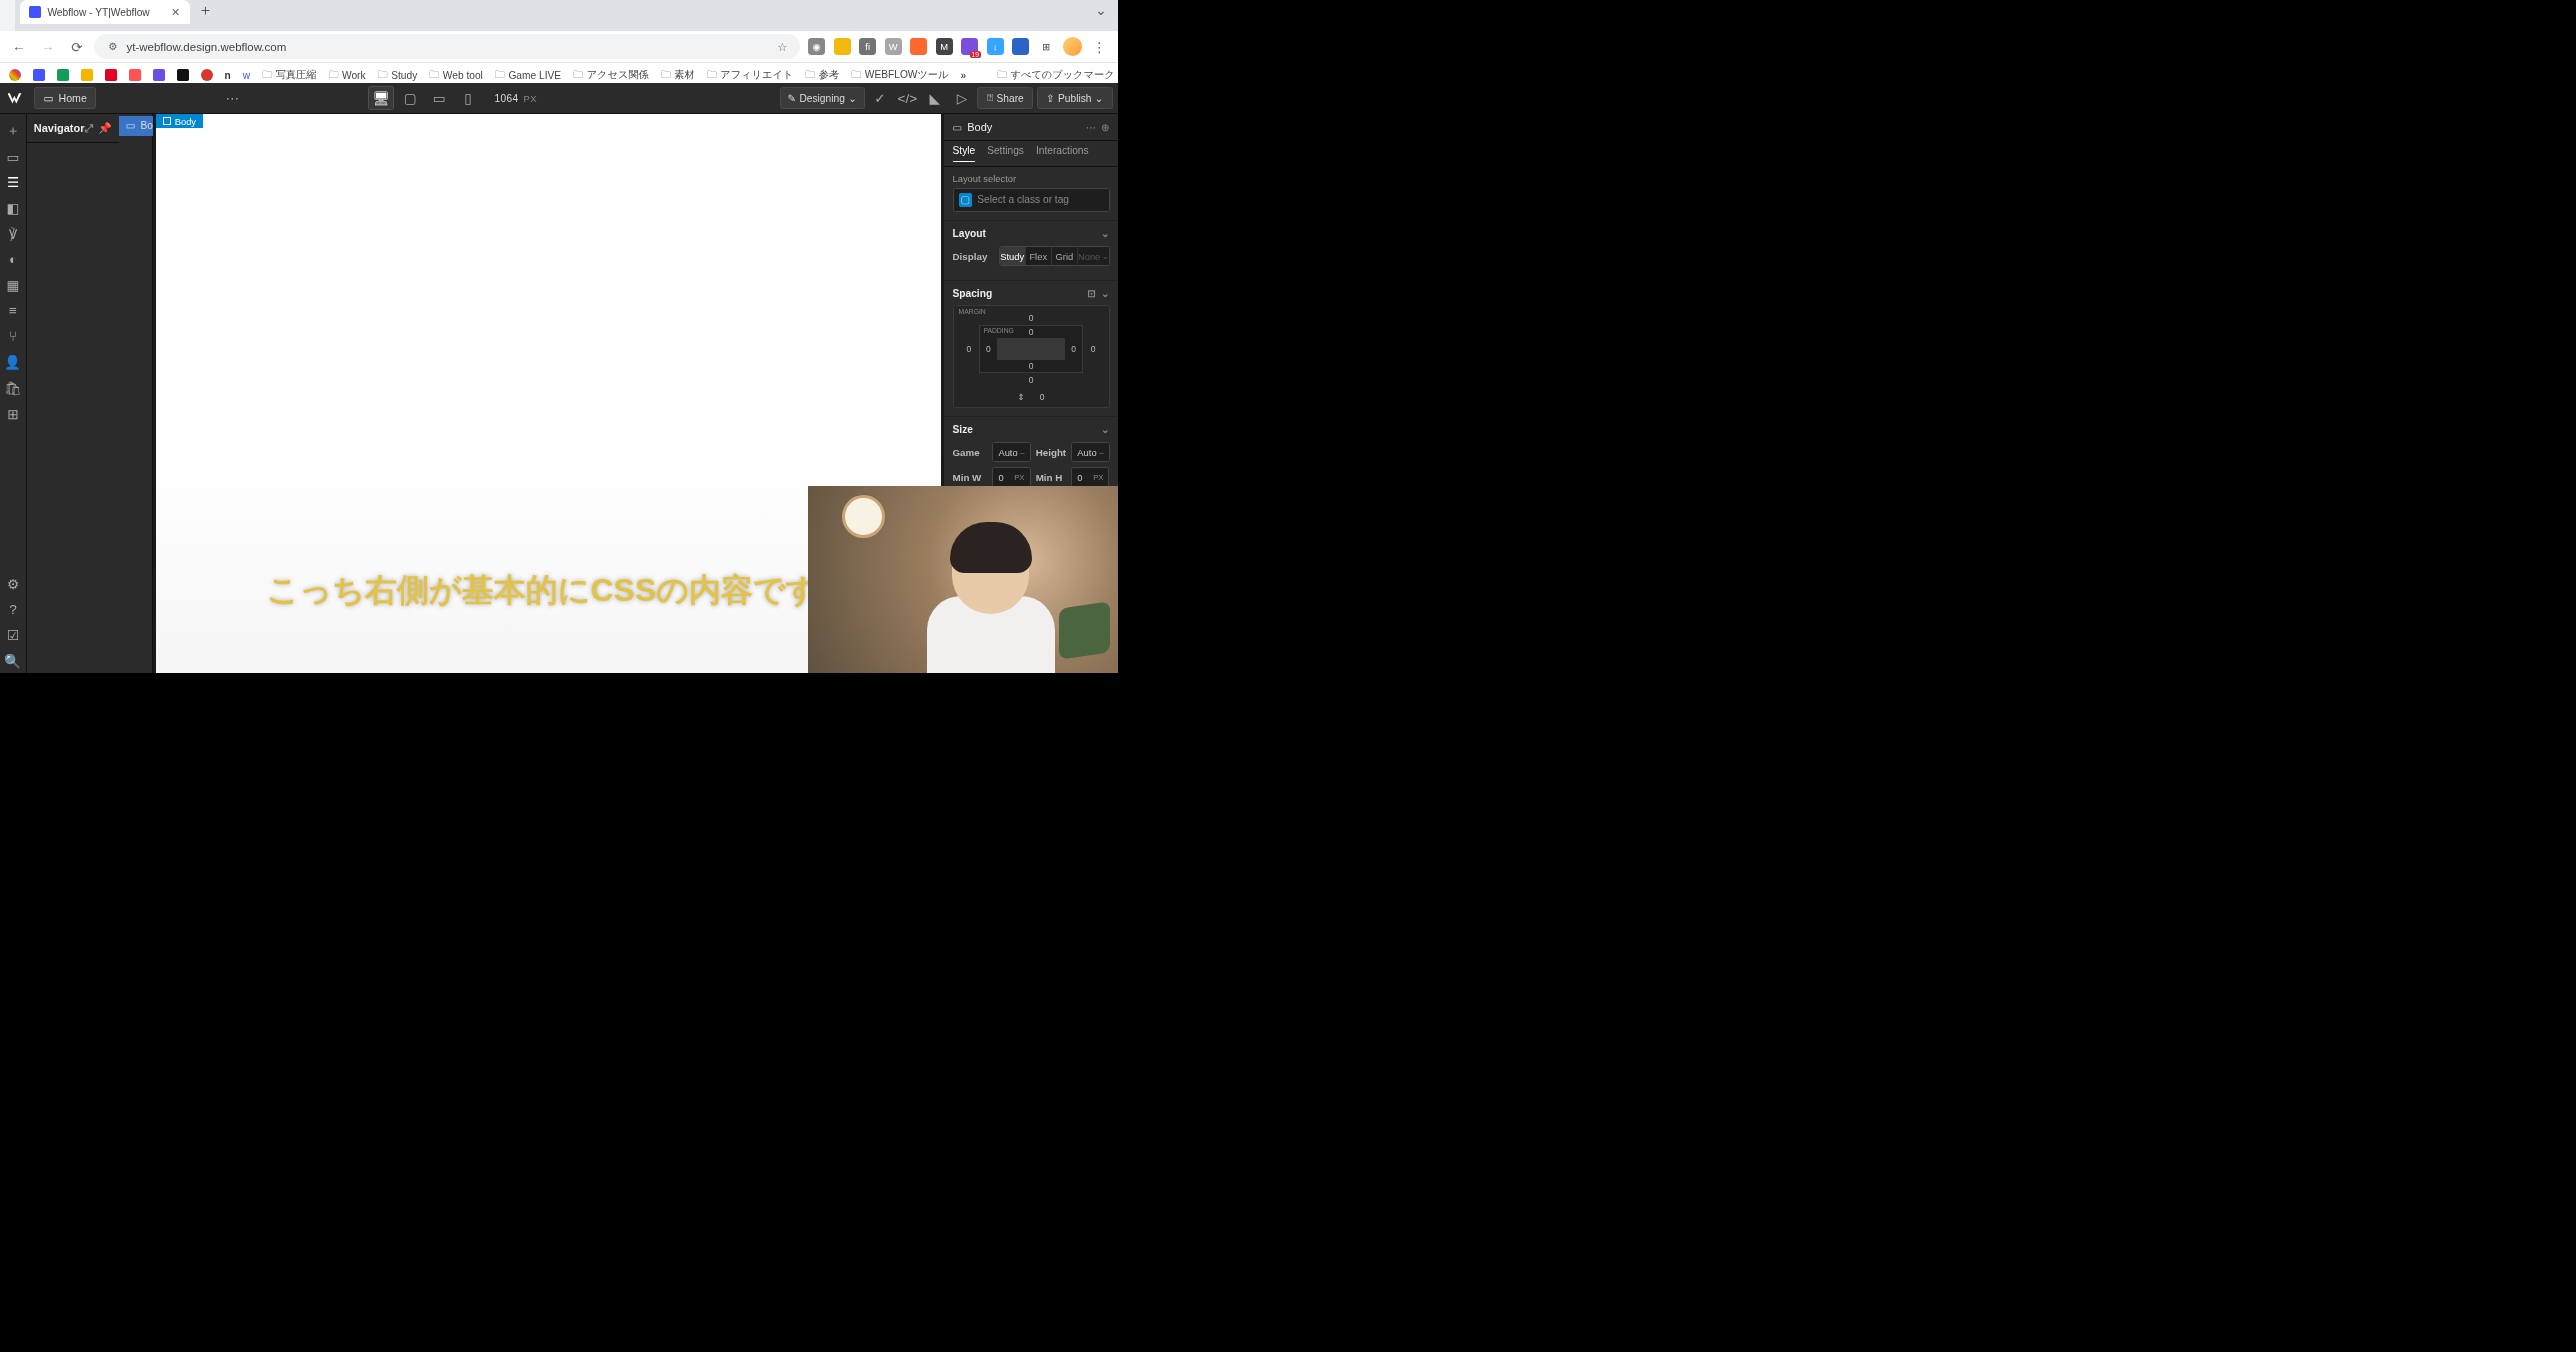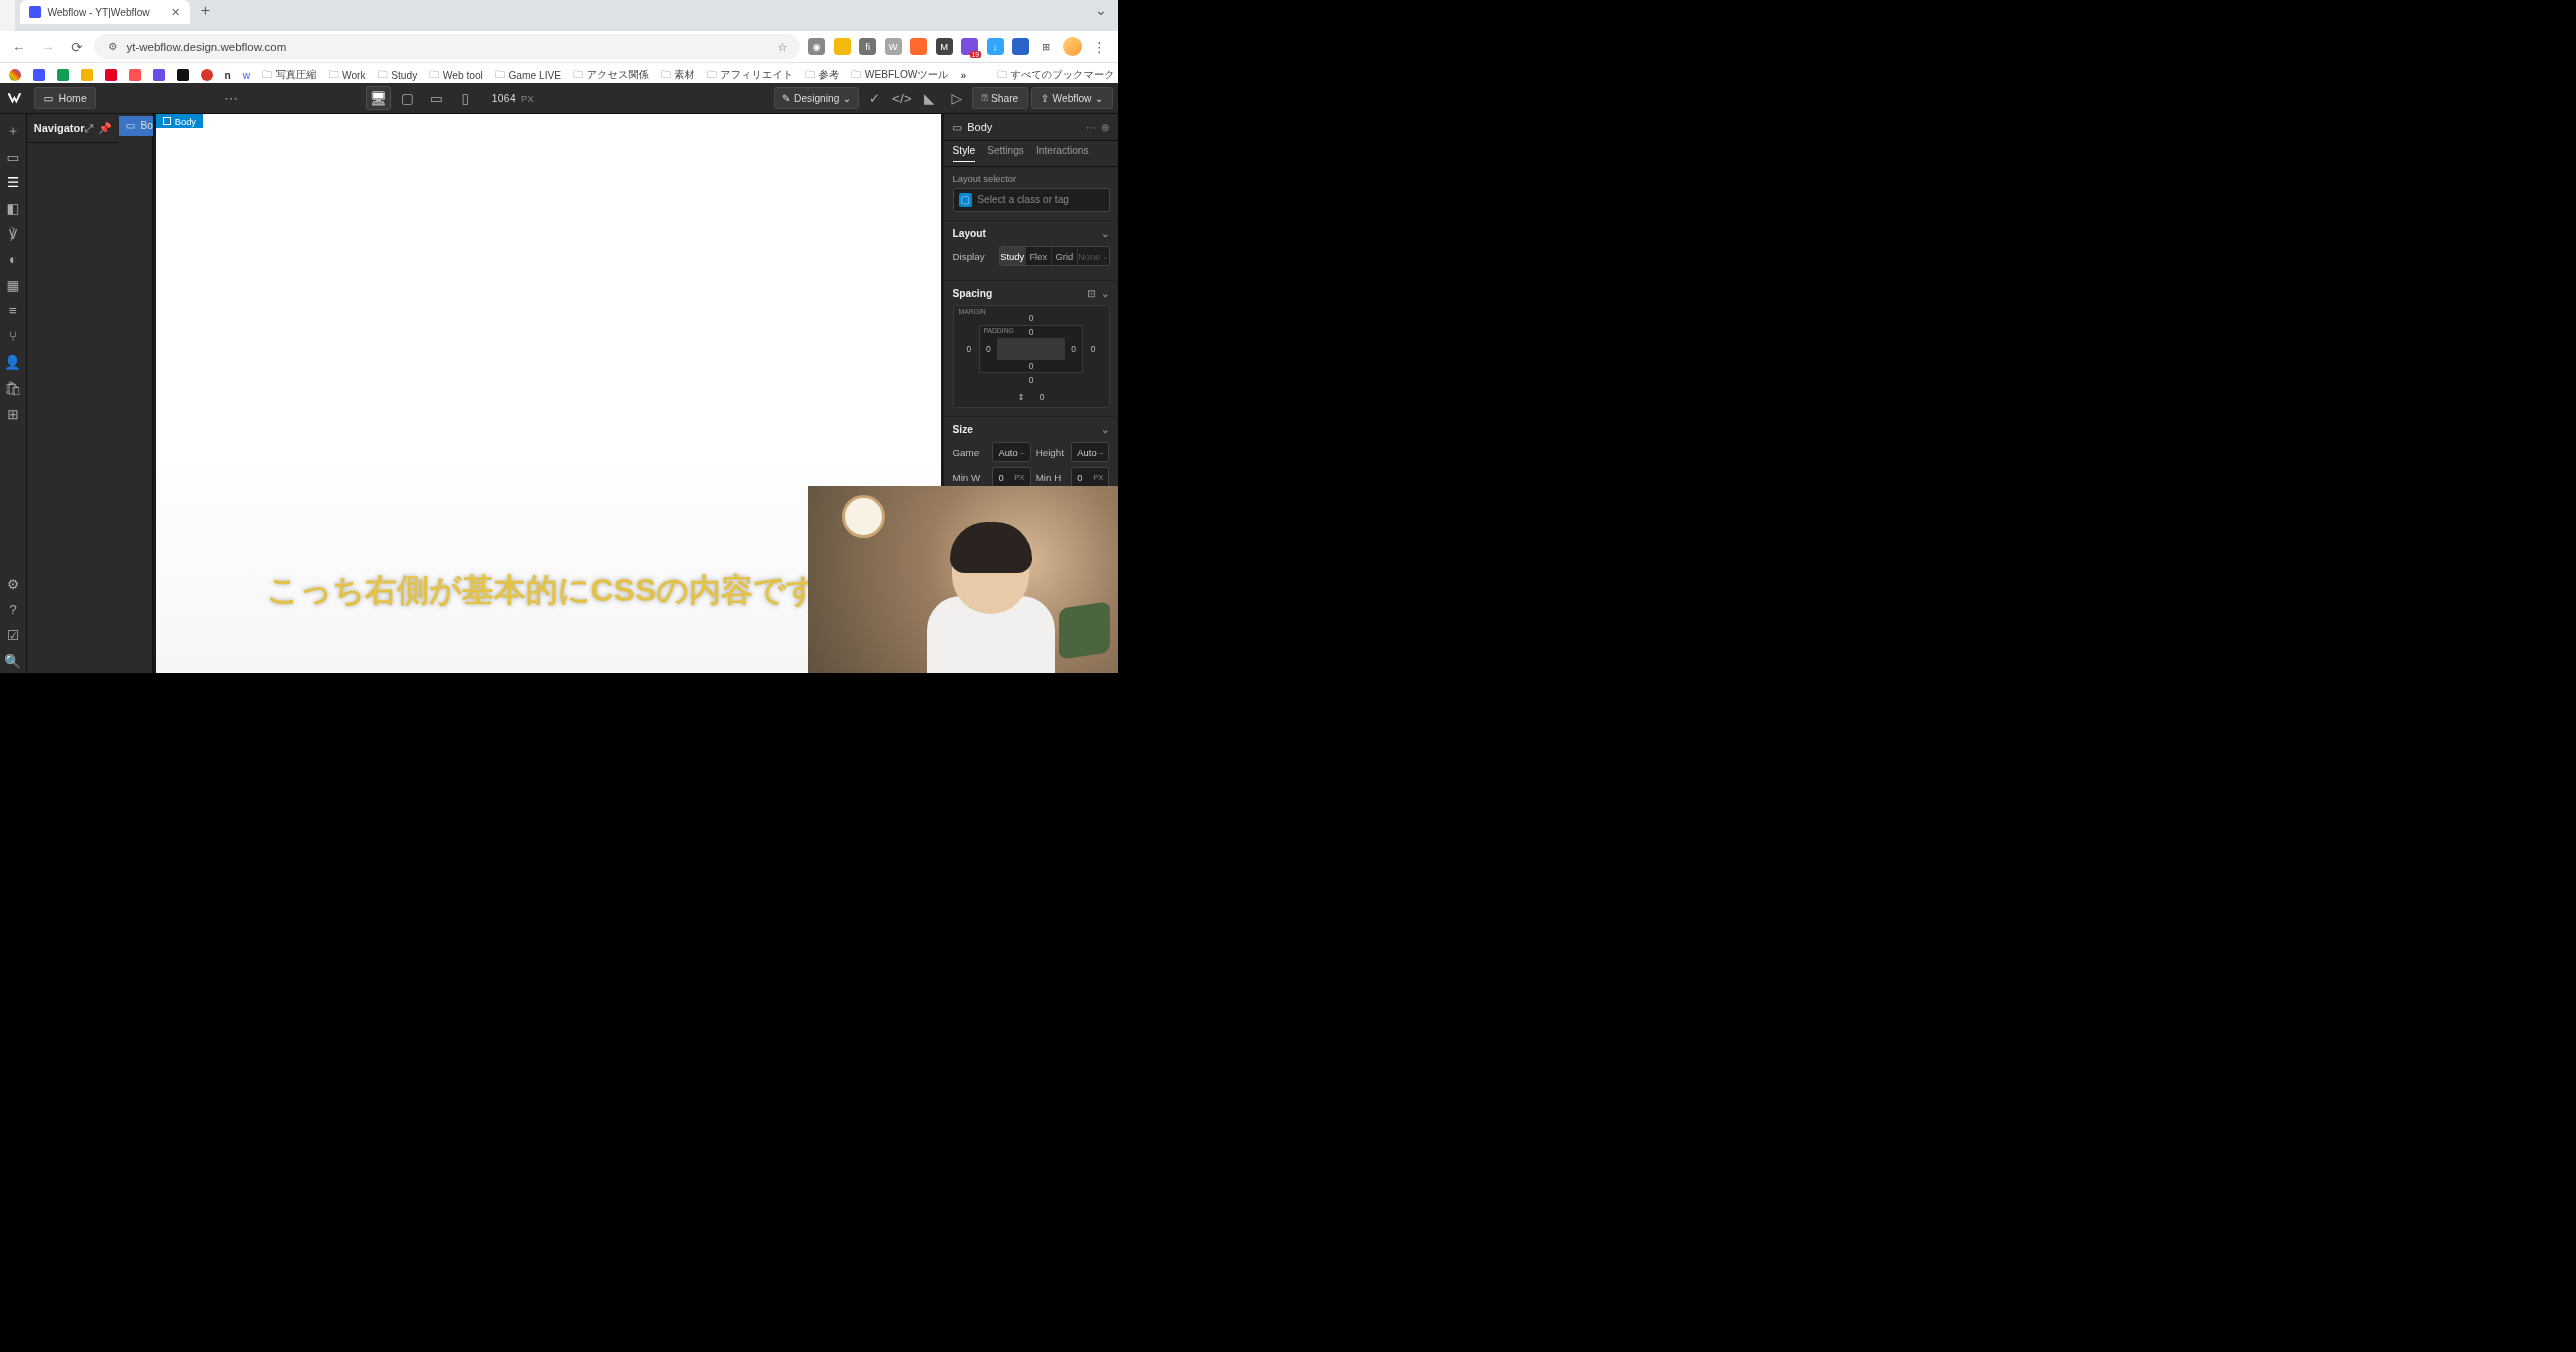--- a/index.html
+++ b/index.html
@@ -76,21 +76,21 @@
 .rsec { padding:6.8px 8.5px 8.5px;border-bottom:0.9px solid #222;}
 .rsec .title{font-size:10.2px;font-weight:700;color:#eee;margin-bottom:6.8px;display:flex;align-items:center;}
 .rsec .title .cicns{margin-left:auto;color:#888;display:flex;gap:5.1px;}
 
 .sslabel{font-size:9.4px;color:#999;margin-bottom:3.4px;}
 .ssinput{height:24px;background:#1e1e1e;border:0.9px solid #444;border-radius:2.6px;display:flex;align-items:center;padding:0 5.1px;gap:5.1px;}
 .ssinput .cube{width:13.6px;height:13.6px;background:#0288d1;border-radius:1.7px;display:flex;align-items:center;justify-content:center;}
 .ssinput .ph{color:#888;}
 
 .row{display:flex;align-items:center;gap:5.1px;margin-bottom:5.1px;}
-.lbl{width:41px;font-size:9.8px;color:#bbb;}
+.lbl{width:41px;font-size:9.8px;color:#bbb;font-weight:bold;}
 .seg{flex:1;height:20.4px;background:#1e1e1e;border:0.9px solid #444;border-radius:2.6px;display:flex;overflow:hidden;}
 .segopt{flex:1;display:flex;align-items:center;justify-content:center;font-size:9.4px;color:#aaa;border-right:0.9px solid #333;}
 .segopt:last-child{border:none;}
 .segopt.sel{background:#3a3a3a;color:#fff;}
 .segopt.dim{color:#555;}
 
 .spacebox{background:#252525;border:0.9px solid #3a3a3a;border-radius:2.6px;padding:5.1px;position:relative;}
 .spacebox .slbl{font-size:6.8px;color:#888;position:absolute;}
 .spacebox .mlbl{top:1.7px;left:5.1px;}
 .spacebox .outer{display:grid;grid-template-columns:20.4px 1fr 20.4px;grid-template-rows:13.6px 1fr 13.6px;gap:0;height:75px;}
@@ -276,21 +276,21 @@
         <div class="topicon">✓</div>
         <div class="topicon">&lt;/&gt;</div>
         <div class="topicon">◣</div>
         <div class="topicon">▷</div>
         <div class="sharebtn">
           <span>⍰</span>
           <span>Share</span>
         </div>
         <div class="pubbtn">
           <span>⇪</span>
-          <span>Webflow</span>
+          <span>Publish</span>
           <span>⌄</span>
         </div>
       </div>
     </div>
 
     <div class="wf-body">
 
       <div class="lrail">
         <div class="railbtn">＋</div>
         <div class="railbtn">▭</div>

